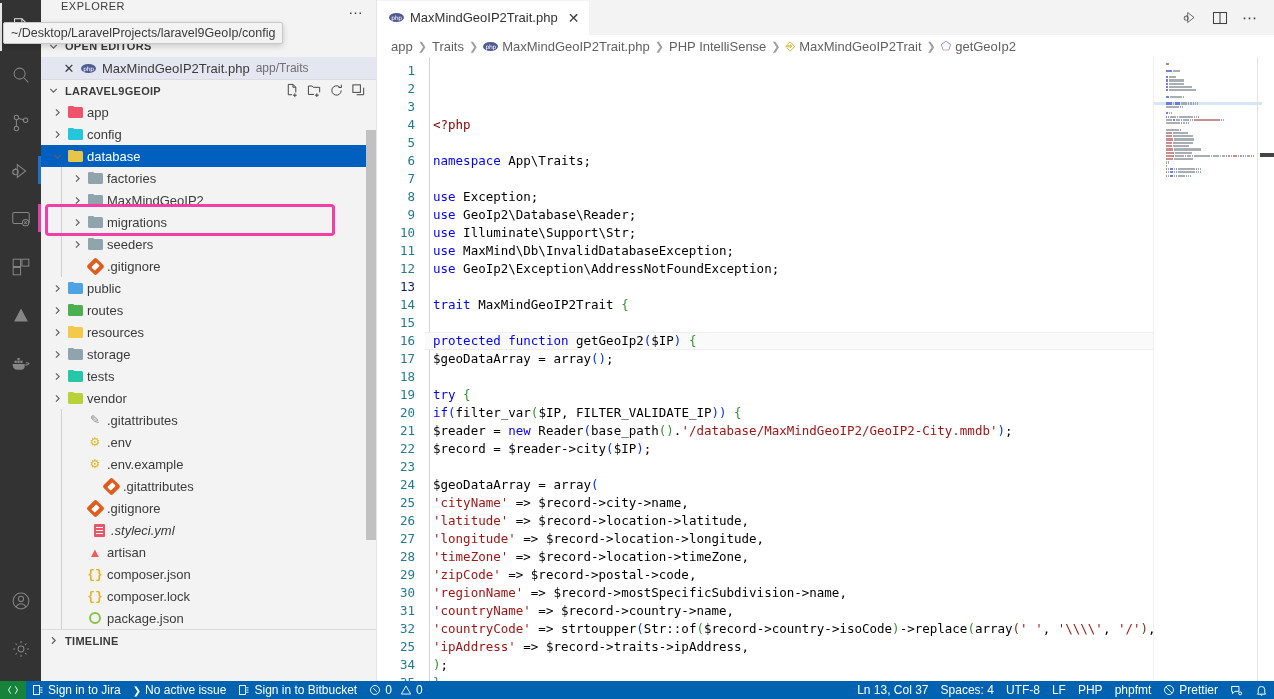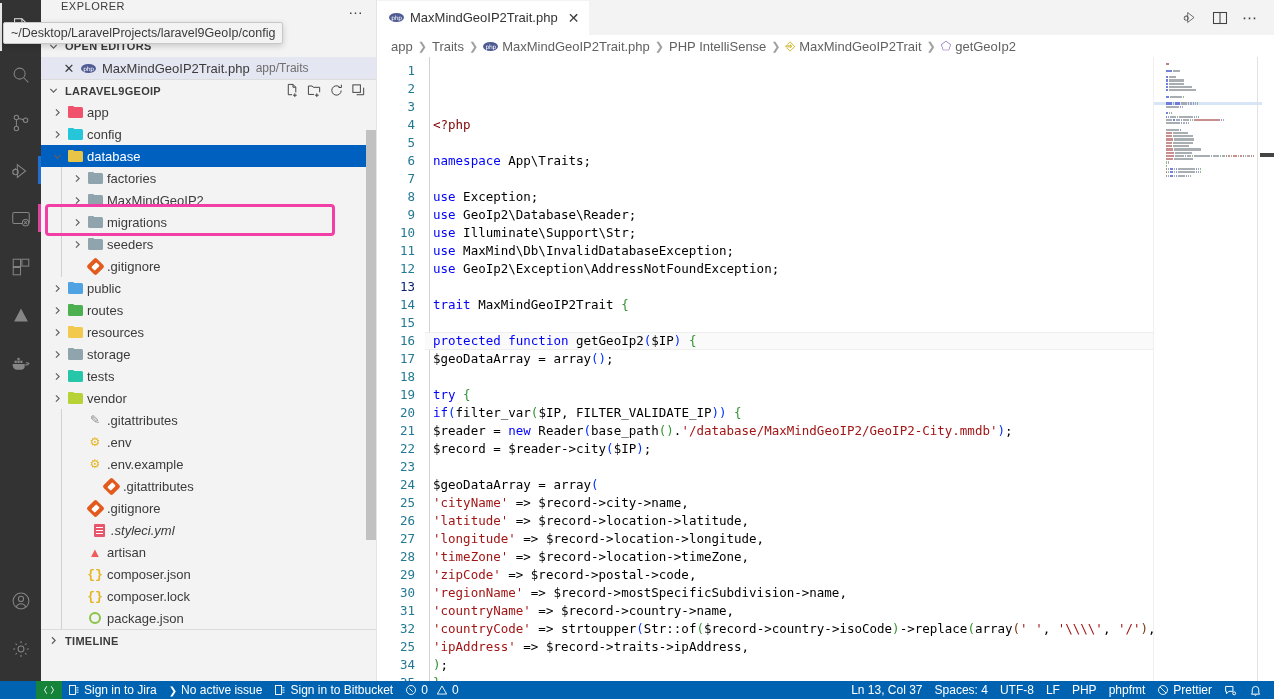--- a/index.html
+++ b/index.html
@@ -179,22 +179,22 @@
   .mm-scrollbar { position:absolute; right:0; top:96px; width:14px; height:4px; background:#444; }
 
   
   .ed-right-border { position:absolute; right:120px; top:0; bottom:0; width:1px; background:#f0f0f0; }
 
   
   .statusbar {
     height:18px; background:#0063b1; display:flex; align-items:center;
     color:#ffffff; font-size:12px; flex:none;
   }
-  .sb-left { display:flex; align-items:center;margin-left:36px; }
-  .sb-right { margin-left:auto; display:flex; align-items:flex-end; padding-right:6px; }
+  .sb-left { display:flex; align-items:center; }
+  .sb-right { margin-left:auto; display:flex; align-items:flex-end; }
   .sb-cell { display:flex; align-items:center; gap:4px; padding:0 6px; height:18px; cursor:pointer; white-space:nowrap; }
   .sb-remote { background:#15833a; padding:0 7px; }
   .sb-remote svg { stroke:#ffffff; fill:none; stroke-width:1.3; }
   .sb-cell svg { stroke:#ffffff; fill:none; stroke-width:1.2; }
 </style>
 </head>
 <body>
 
 <div class="app">
   <div class="body-row">

